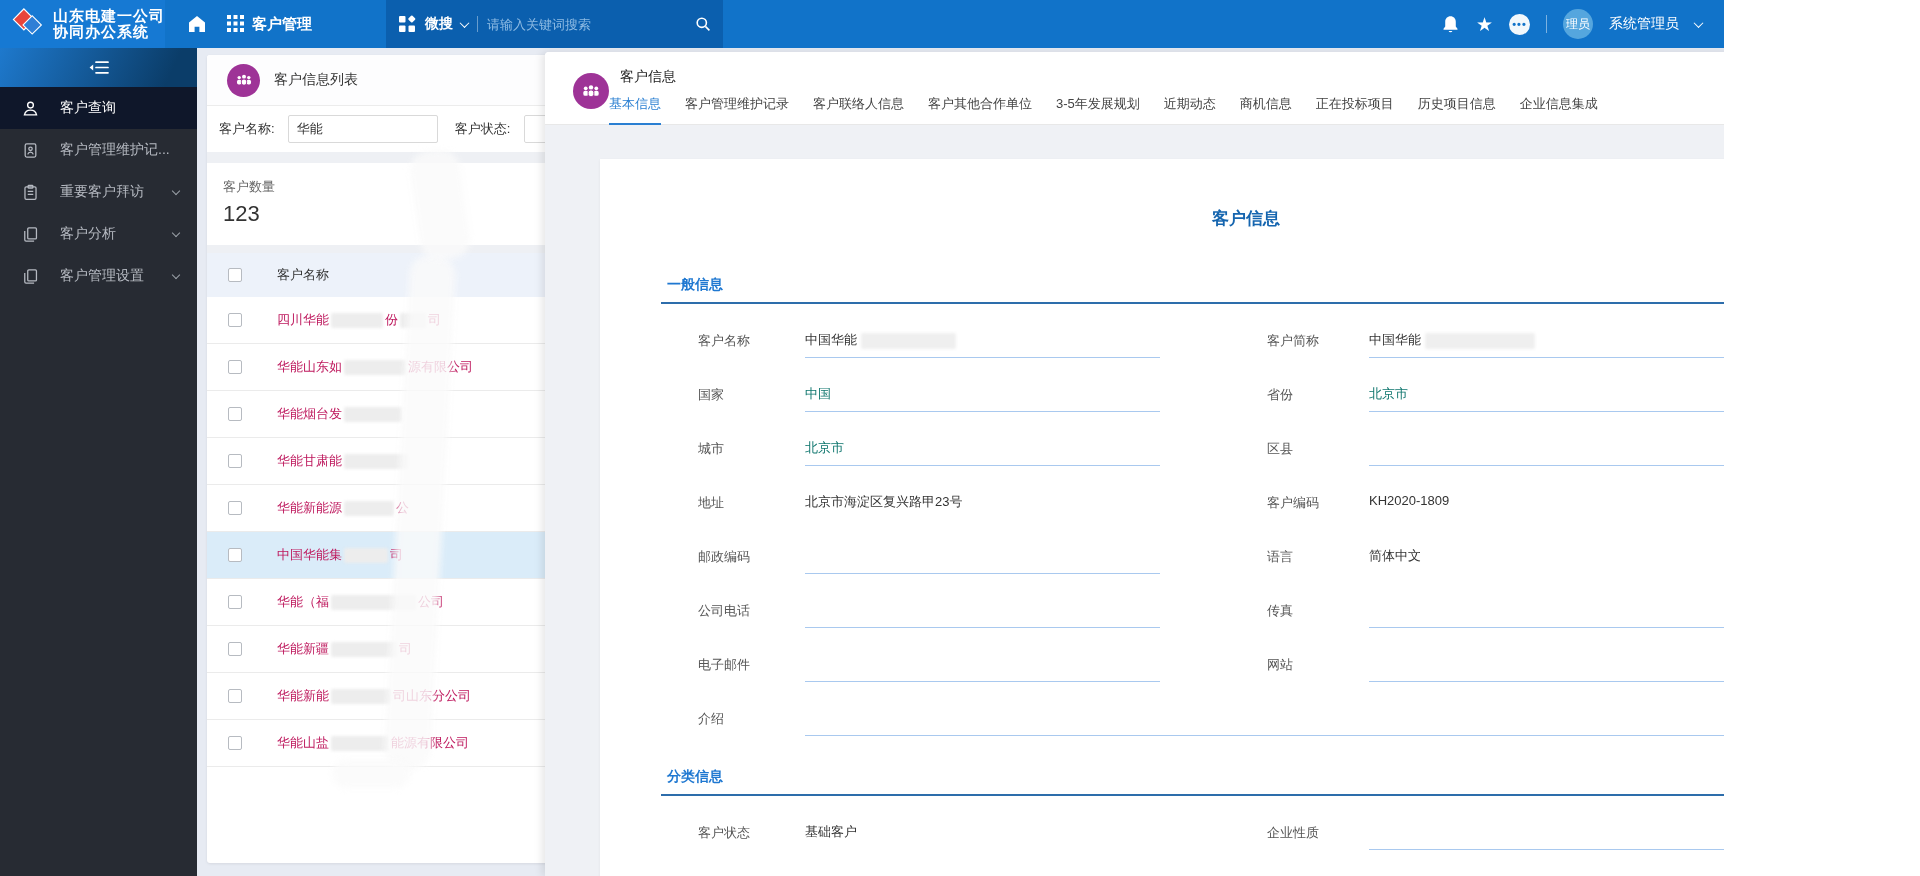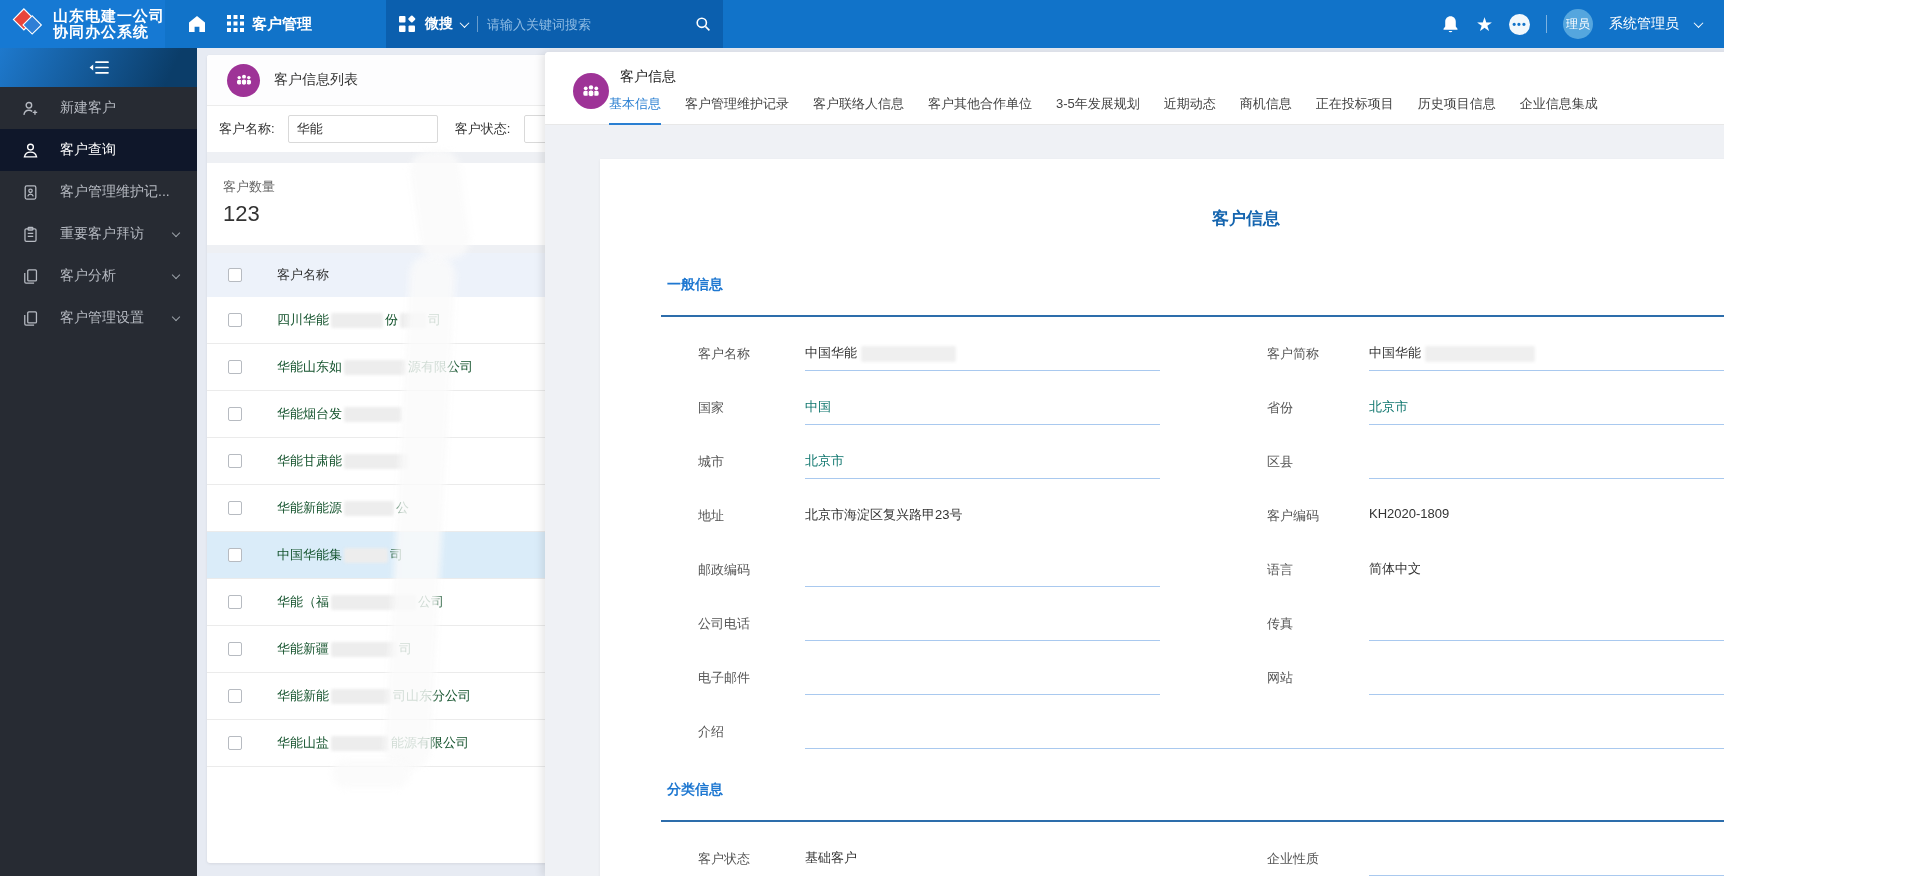--- a/index.html
+++ b/index.html
@@ -47,41 +47,41 @@
   .flabel2 { margin-left:17px; }
   .status-sel { position:absolute; left:317px; top:9px; width:26px; height:28px; background:#fff; border:1px solid #d9d9d9; border-radius:2px 0 0 2px; }
   .lp-gap { height:11px; background:#eef0f4; }
   .lp-gap2 { height:8px; background:#eef0f4; }
   .lp-count { height:82px; padding:15px 0 0 16px; }
   .cl { font-size:13px; color:#666; }
   .cv { font-size:22px; color:#333; margin-top:5px; }
   .lp-thead { height:44px; background:#edf2fa; display:flex; align-items:center; padding-left:21px; font-size:13px; color:#333; }
   .cb { width:14px; height:14px; border:1px solid #b7bbc1; border-radius:2px; background:#fff; flex:none; cursor:pointer; }
   .lhead-label { margin-left:35px; }
-  .lrow { height:47px; border-bottom:1px solid #ebebeb; display:flex; align-items:center; padding-left:21px; font-size:13px; color:#14532d; background:#fff; cursor:pointer; }
+  .lrow { height:47px; border-bottom:1px solid #ebebeb; display:flex; align-items:center; padding-left:21px; font-size:13px; color:#be185d; background:#fff; cursor:pointer; }
   .lrow.sel { background:#daecf9; }
   .lrow-text { margin-left:35px; white-space:nowrap; }
   .blurseg { display:inline-block; height:15px; background:#ededed; border-radius:2px; vertical-align:middle; margin:0 2px; filter:blur(1.5px); }
   .streak { position:absolute; background:rgba(250,250,250,.82); filter:blur(3px); border-radius:20px; pointer-events:none; }
 
   
   .detail-panel { position:absolute; left:545px; top:52px; width:1375px; bottom:0; background:#fff; border-radius:4px 0 0 0; box-shadow:-3px 0 8px rgba(0,0,0,.10); z-index:10; }
   .dp-header { position:relative; height:73px; border-bottom:1px solid #e8e8e8; background:#fff; border-radius:4px 0 0 0; }
   .dp-icon { position:absolute; left:28px; top:21px; width:36px; height:36px; border-radius:50%; background:#9e3397; display:flex; align-items:center; justify-content:center; }
   .dp-icon svg { width:22px; height:22px; }
   .dp-title { position:absolute; left:75px; top:16px; font-size:14px; color:#222; }
   .dp-tabs { position:absolute; left:64px; bottom:-1px; display:flex; gap:24px; font-size:13px; color:#444; }
   .tab { padding-bottom:10px; cursor:pointer; white-space:nowrap; border-bottom:2px solid transparent; }
   .tab.active { color:#2a7fd2; border-bottom-color:#2a7fd2; }
   .edit-btn { position:absolute; right:50px; top:38px; width:60px; height:30px; background:#7f1d1d; color:#fff; font-size:14px; border:none; border-radius:3px; cursor:pointer; font-family:inherit; }
   .dp-listicon { position:absolute; right:12px; top:47px; cursor:pointer; }
   .dp-content { position:absolute; top:73px; left:0; right:0; bottom:0; background:#eff1f5; overflow:hidden; }
   .dp-card { position:absolute; left:55px; right:28px; top:34px; bottom:-6px; background:#fff; box-shadow:0 1px 3px rgba(0,0,0,.06); }
   .form-title { text-align:center; margin-top:48px; font-size:17px; color:#1565af; font-weight:bold; }
-  .fsection { margin:46px 92px 0 61px; border-bottom:2px solid #2d6dab; padding-bottom:21px; font-size:14px; font-weight:bold; color:#1f78d1; }
+  .fsection { margin:46px 92px 0 61px; border-bottom:2px solid #2d6dab; padding-bottom:8px; font-size:14px; font-weight:bold; color:#1f78d1; }
   .fsection.second { margin-top:14px; }
   .fsection span { margin-left:6px; }
   .frows { margin:18px 0 0 98px; }
   .frow { display:flex; height:54px; align-items:flex-start; }
   .flab { width:107px; font-size:13px; color:#555; padding-top:10px; flex:none; }
   .flab.r { width:102px; }
   .fval { width:355px; font-size:13px; color:#333; padding-top:9px; height:36px; flex:none; white-space:nowrap; overflow:hidden; }
   .fval.r { width:356px; }
   .fval.full { width:920px; }
   .fval.ul { border-bottom:1px solid #a9c9ef; }
@@ -164,28 +164,20 @@
   </header>
 
   <aside class="sidebar">
     <div class="collapse-bar">
       <svg width="22" height="15" viewBox="0 0 22 15">
         <path d="M8 2.2h12M8 7.5h12M8 12.8h12" stroke="#fff" stroke-width="1.7" stroke-linecap="round" fill="none"></path>
         <path d="M5.2 4.4L1.6 7.5l3.6 3.1z" fill="#fff"></path>
       </svg>
     </div>
     <nav id="side-menu">
-        <div class="side-item">
-          <span class="sicon"><svg viewBox="0 0 16 16" fill="none" stroke="currentColor" stroke-width="1.3">
-              <circle cx="6.5" cy="5" r="2.6"></circle>
-              <path d="M1.8 14c.4-2.8 2.4-4.3 4.7-4.3 1.2 0 2.3.4 3.1 1"></path>
-              <path d="M12.2 9.6v4.2M10.1 11.7h4.2"></path>
-            </svg></span>
-          <span class="side-label">新建客户</span>
-        </div>
         <div class="side-item sel">
           <span class="sicon"><svg viewBox="0 0 16 16" fill="none" stroke="currentColor" stroke-width="1.3">
               <circle cx="8" cy="4.8" r="2.7"></circle>
               <path d="M2.3 14c.6-3 3-4.5 5.7-4.5s5.1 1.5 5.7 4.5z"></path>
             </svg></span>
           <span class="side-label">客户查询</span>
         </div>
         <div class="side-item">
           <span class="sicon"><svg viewBox="0 0 16 16" fill="none" stroke="currentColor" stroke-width="1.2">
               <rect x="3" y="1.8" width="10" height="12.4" rx="1.4"></rect>

